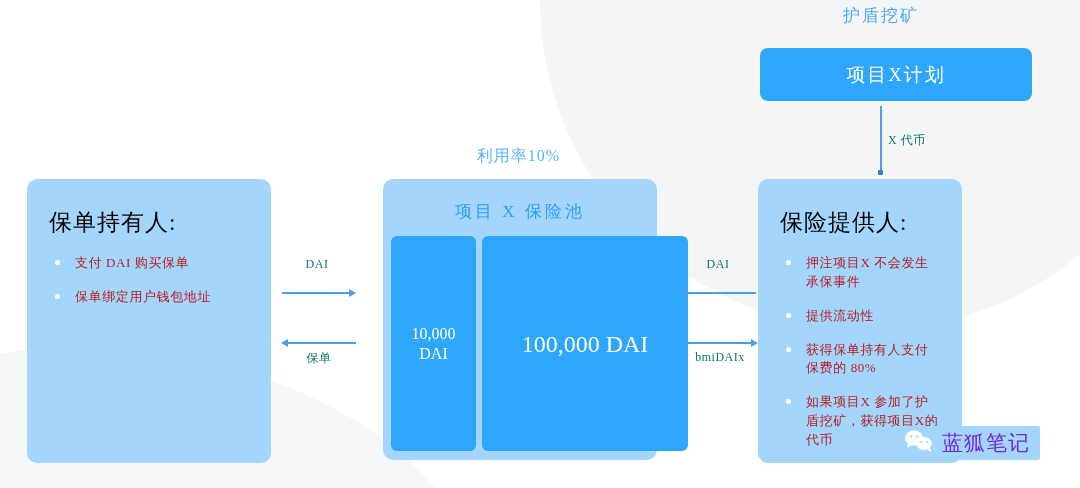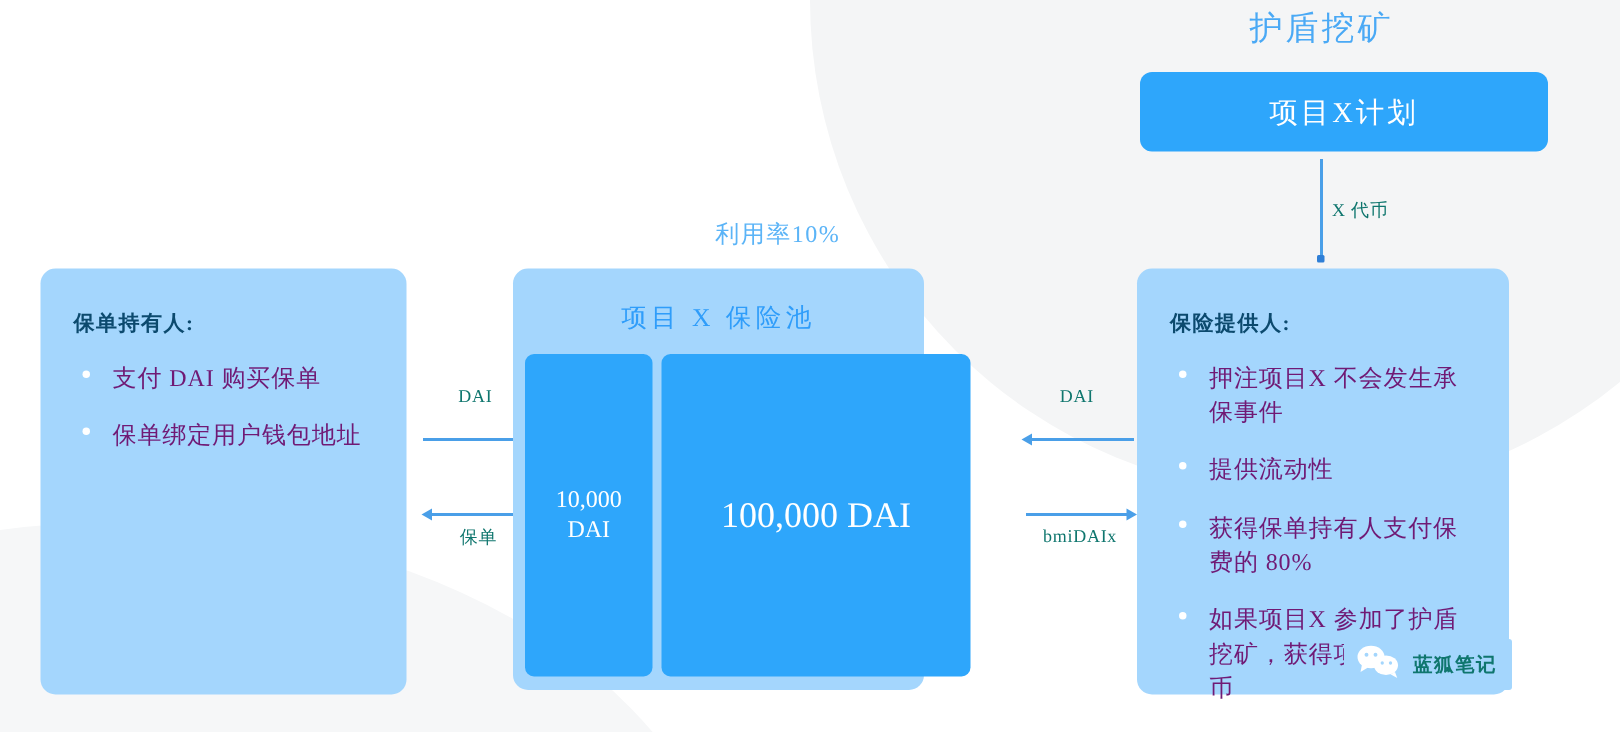--- a/index.html
+++ b/index.html
@@ -42,55 +42,55 @@
     background: #a4d6fd;
     border-radius: 10px;
     box-sizing: border-box;
   }
 
   
   .info-panel {
     padding: 28px 22px 10px 22px;
   }
   .panel-title {
-    color: #0c4a6e;
-    font-size: 14px;
-    font-weight: bold;
+    color: #000000;
+    font-size: 23px;
+    font-weight: normal;
     letter-spacing: 1px;
     margin: 0 0 16px 0;
     font-family: "Liberation Serif", "DejaVu Serif", serif;
   }
   .bullets {
     list-style: none;
     margin: 0;
     padding: 0;
   }
   .bullets li {
     position: relative;
-    color: #701a75;
-    font-size: 16px;
+    color: #b91c1c;
+    font-size: 13px;
     line-height: 1.45;
     letter-spacing: 0.6px;
     margin-bottom: 15px;
     padding-left: 26px;
   }
   .bullets li::before {
     content: "";
     position: absolute;
     left: 6px;
     top: 6px;
     width: 5px;
     height: 5px;
     border-radius: 50%;
     background: #ffffff;
   }
 
   
   #pool {
-    left: 342px;
+    left: 383px;
     top: 179px;
     width: 274px;
     height: 281px;
     padding-left: 36px;
   }
   .pool-title {
     position: absolute;
     left: 0;
     right: 0;
     top: 21px;
@@ -145,21 +145,21 @@
     letter-spacing: 2px;
     font-family: "Liberation Serif", "DejaVu Serif", serif;
   }
   #mining-title {
     position: absolute;
     left: 760px;
     top: 4px;
     width: 242px;
     text-align: center;
     color: #4aa9f5;
-    font-size: 22px;
+    font-size: 17px;
     letter-spacing: 2px;
     font-family: "Liberation Serif", "DejaVu Serif", serif;
   }
 
   
   #utilization {
     position: absolute;
     left: 362px;
     top: 130px;
     width: 313px;
@@ -215,26 +215,26 @@
     left: 896px;
     top: 426px;
     height: 34px;
     background: #a4d6fd;
     display: flex;
     align-items: center;
     padding: 0 10px 0 8px;
     border-radius: 2px;
   }
   #watermark .wm-text {
-    color: #0f766e;
-    font-size: 13px;
+    color: #6d28d9;
+    font-size: 21px;
     letter-spacing: 1px;
     margin-left: 8px;
     font-family: "Liberation Sans", sans-serif;
-    font-weight: bold;
+    font-weight: normal;
   }
 </style>
 </head>
 <body>
 
 <div id="canvas">
 
   <div class="bg-circle-tr"></div>
   <div class="bg-curve-bl"></div>
 
@@ -276,21 +276,21 @@
   </div>
 
   <div class="conn-label" style="left:686px; top:257px; width:64px;">DAI</div>
   <div class="hline" style="left:688px; top:292px; width:68px;"></div>
   <div class="arrow-head arrow-left" style="left:681px; top:289px;"></div>
 
   <div class="hline" style="left:684px; top:342px; width:68px;"></div>
   <div class="arrow-head arrow-right" style="left:751px; top:339px;"></div>
   <div class="conn-label" style="left:680px; top:350px; width:80px;">bmiDAIx</div>
 
-  <div class="panel info-panel" style="left:758px; top:179px; width:248px; height:284px;">
+  <div class="panel info-panel" style="left:758px; top:179px; width:204px; height:284px;">
     <div class="panel-title">保险提供人:</div>
     <ul class="bullets">
       <li>押注项目X 不会发生承保事件</li>
       <li>提供流动性</li>
       <li>获得保单持有人支付保费的 80%</li>
       <li>如果项目X 参加了护盾挖矿，获得项目X的代币</li>
     </ul>
   </div>
 
   <div id="watermark">

